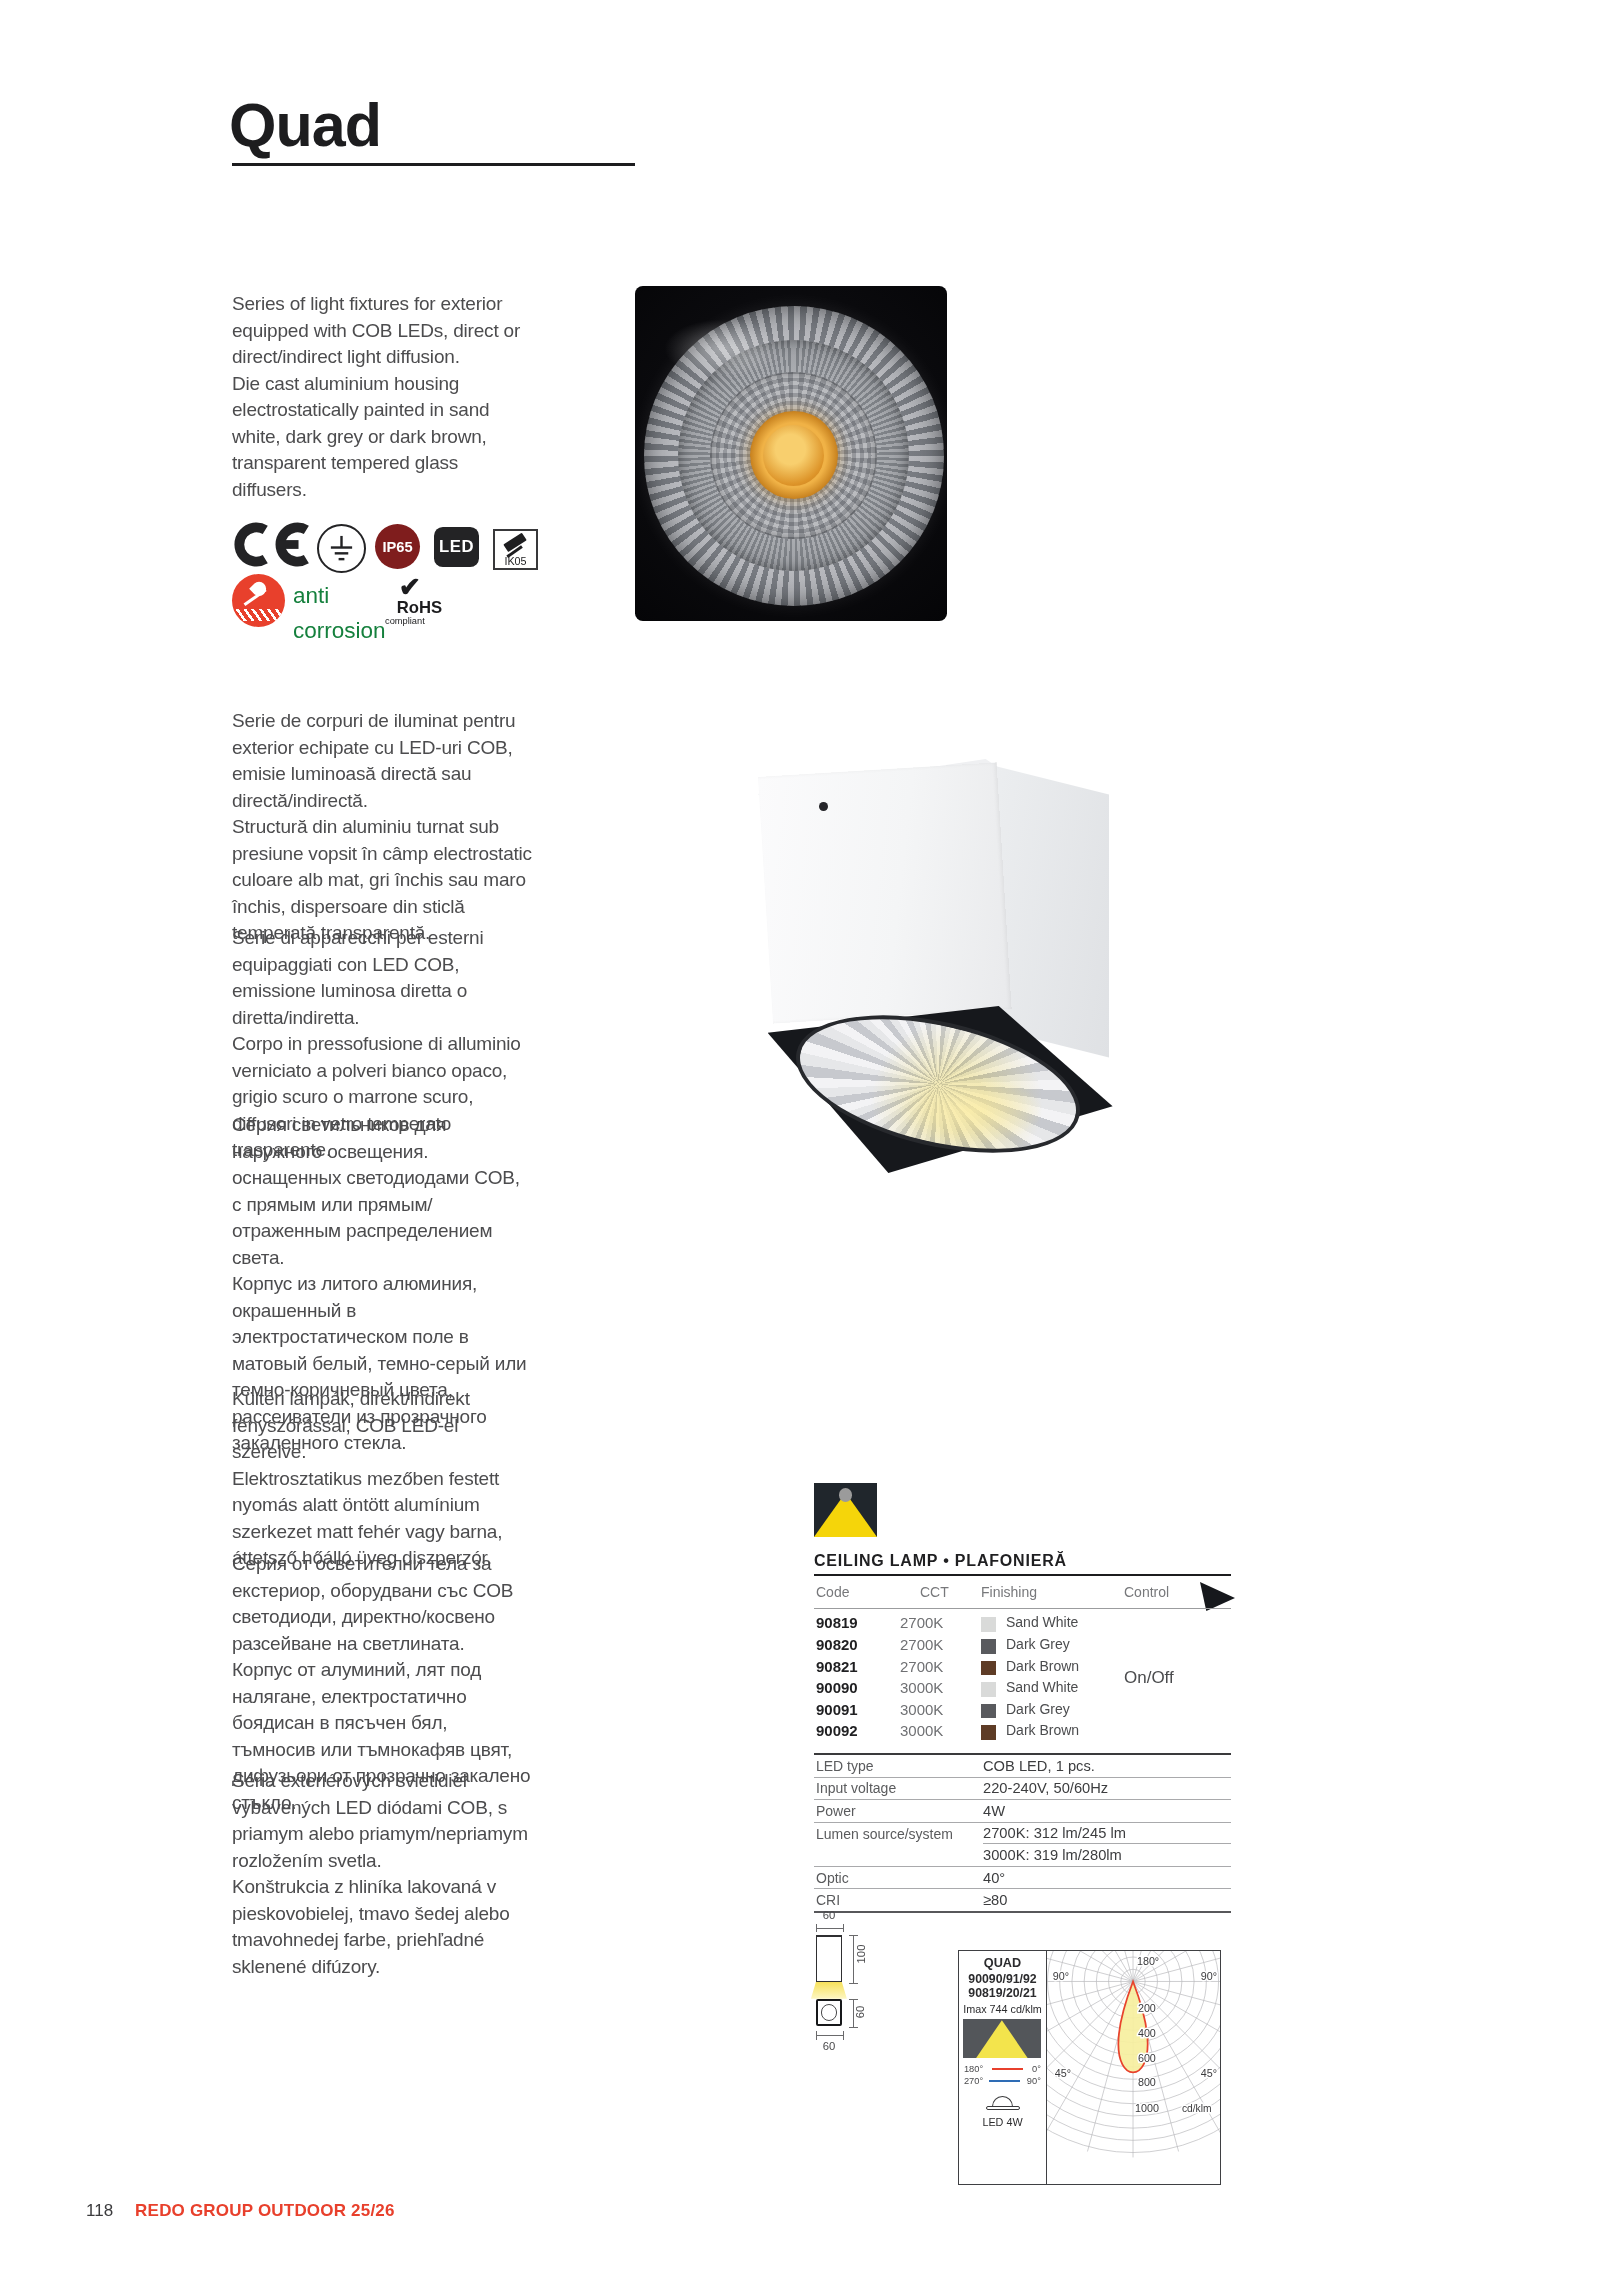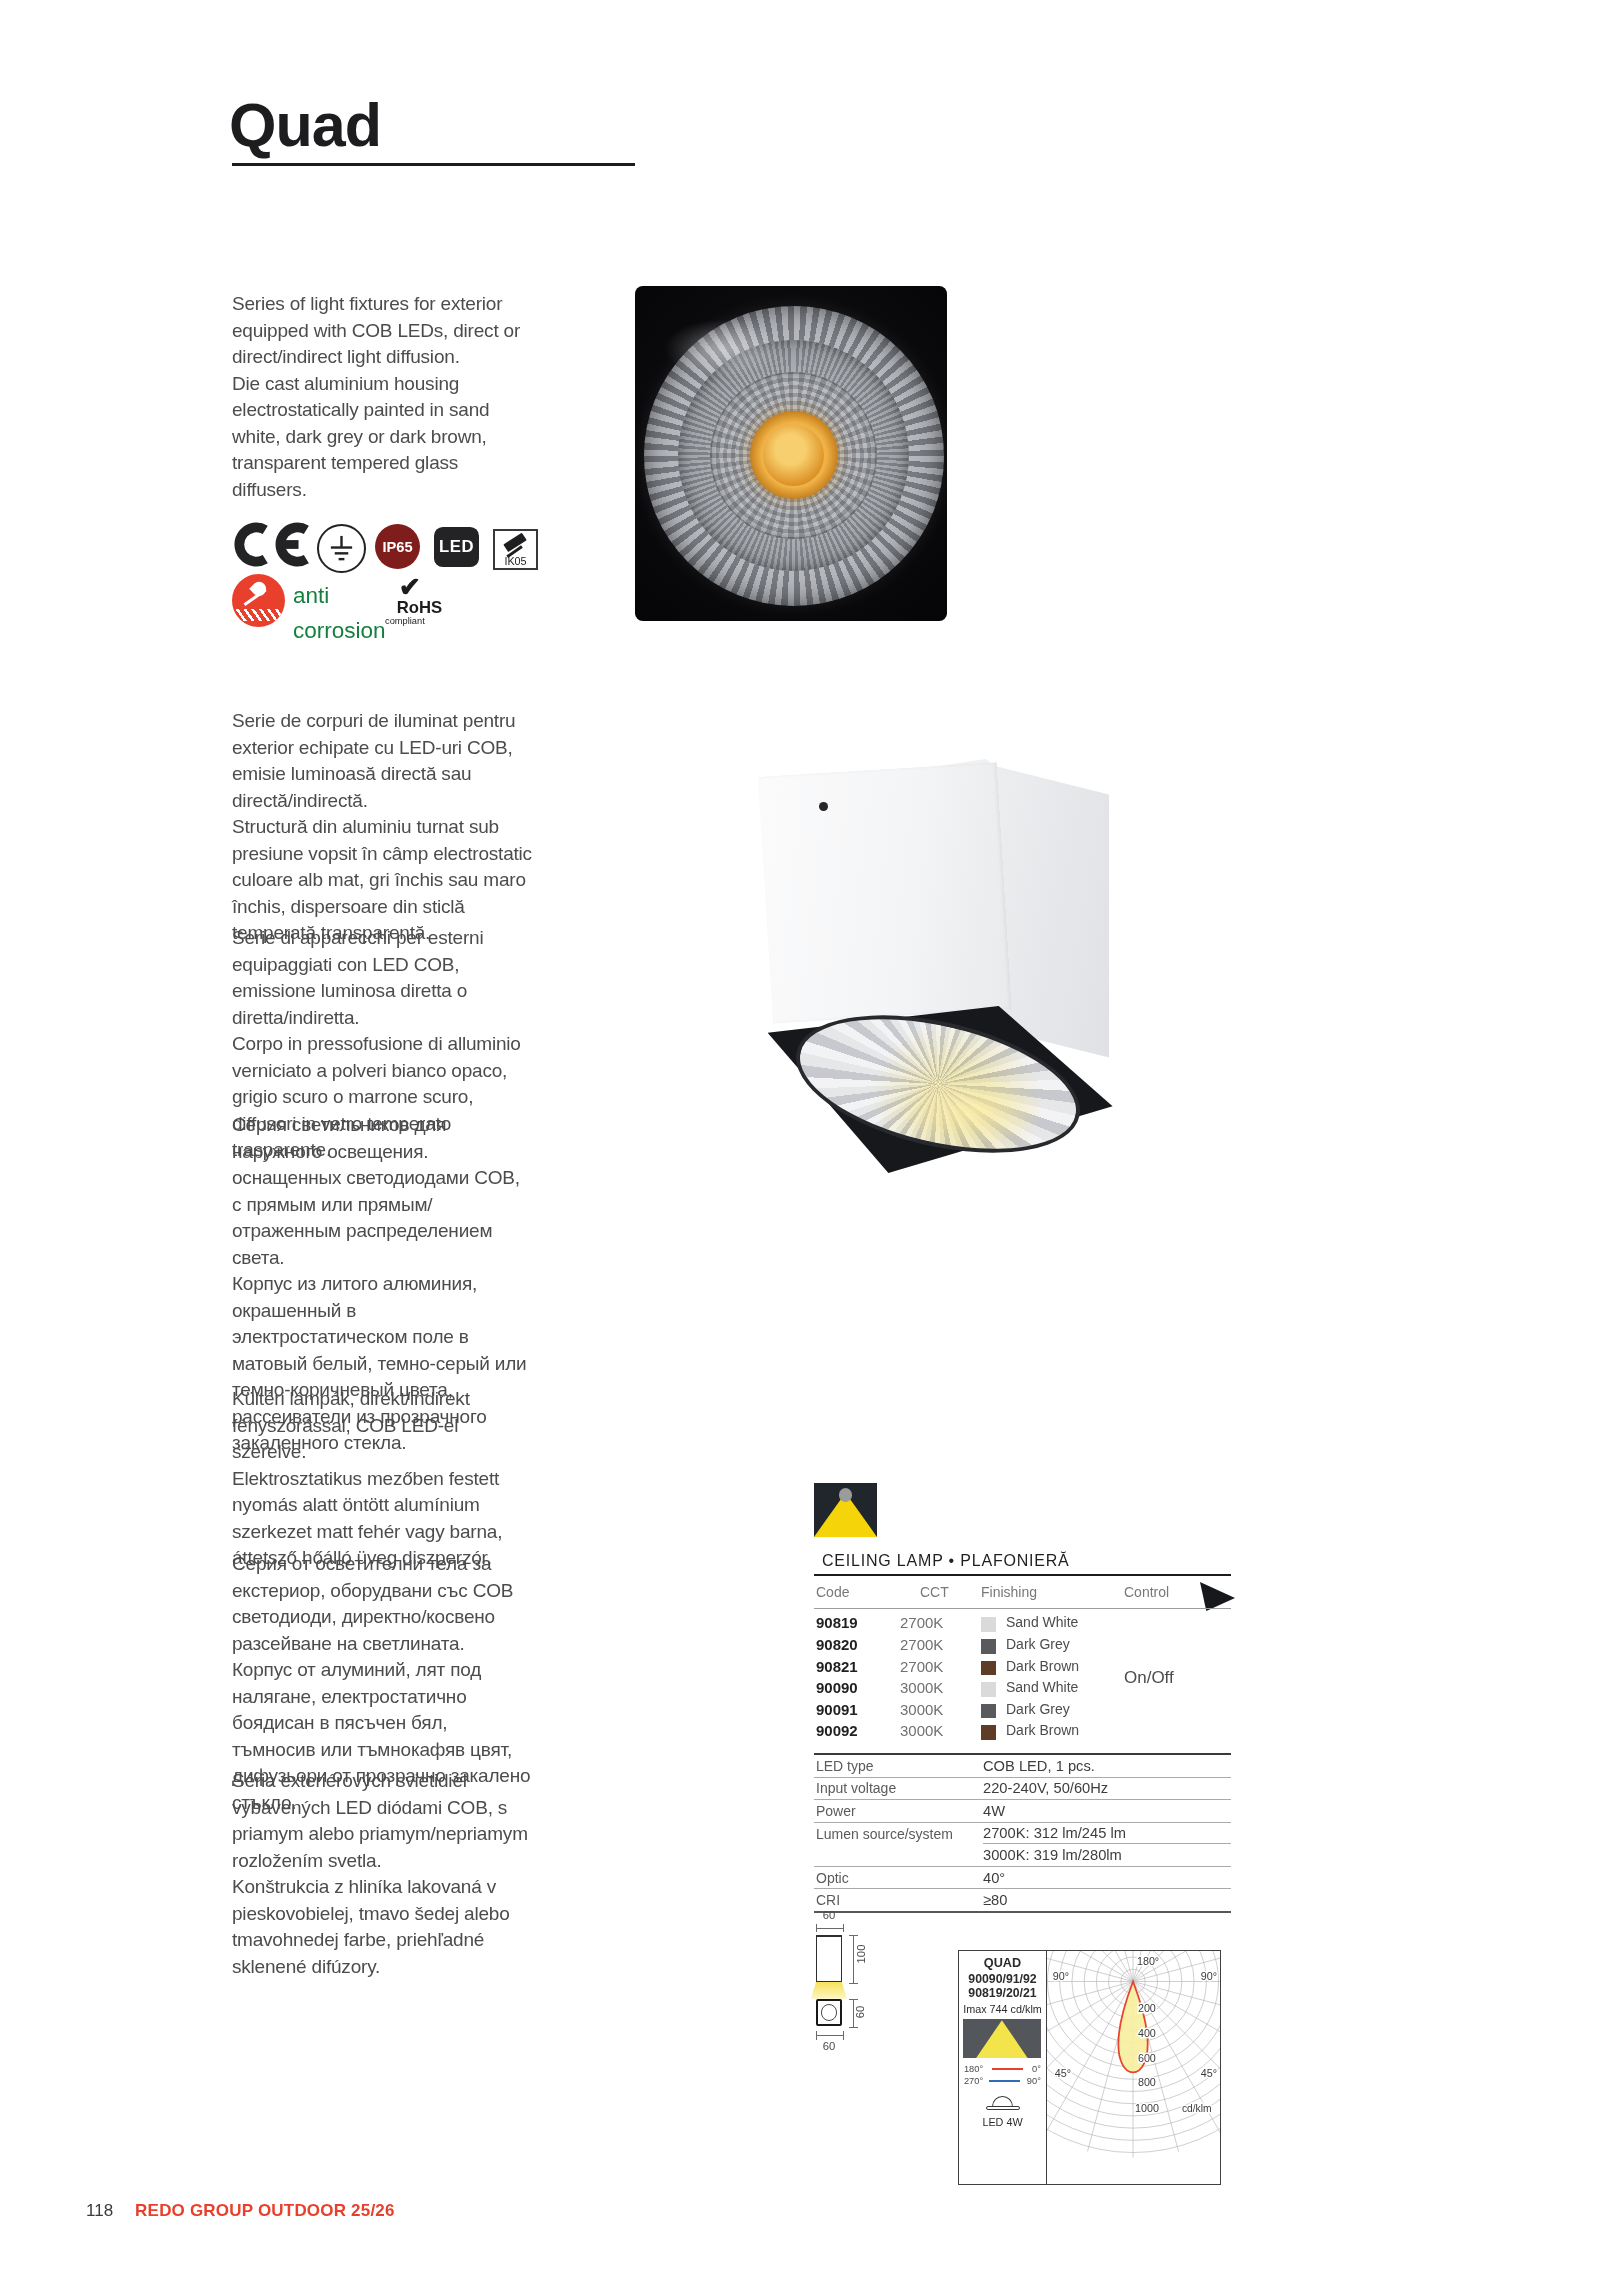--- a/index.html
+++ b/index.html
@@ -96,22 +96,22 @@
   .cube-glow{position:absolute;left:147px;top:323px;width:147px;height:69px;border-radius:50%;
       background:radial-gradient(ellipse,rgba(255,240,170,.75),rgba(255,240,170,0) 70%);}
   .cube-farcorner{position:absolute;left:450px;top:829px;width:35px;height:29px;
       clip-path:polygon(0 0,100% 55%,18% 100%);background:#16181c;position:absolute;}
 
   
   .lamp-pictogram{position:absolute;left:814px;top:1483px;width:63px;height:54px;background:#20262c;}
   .lamp-beam{position:absolute;left:0;top:5.9px;width:100%;height:48px;
       clip-path:polygon(50% 8%,0 100%,100% 100%);background:#f5d50a;}
   .lamp-dot{position:absolute;left:24.5px;top:4.9px;width:13.7px;height:13.7px;border-radius:50%;background:#9b9b9b;}
-  .category{position:absolute;left:814px;top:1552px;font-size:16px;font-weight:normal;
-      letter-spacing:0.8px;color:#1f1f21;margin-left:8px;}
+  .category{position:absolute;left:814px;top:1552px;font-size:16px;font-weight:bold;
+      letter-spacing:0.8px;color:#1f1f21;}
   .category-rule{position:absolute;left:814px;top:1574px;width:417px;height:2px;background:#1c1c1e;}
 
   
   .ptable{position:absolute;left:814px;top:1584px;width:417px;}
   .thead{position:relative;height:21.6px;font-size:14px;color:#77787b;}
   .thead span{position:absolute;top:0;}
   .th-code{left:2px;}.th-cct{left:98px;margin-left:8px;}.th-fin{left:167px;}.th-ctl{left:310px;}
   .thead-rule{margin-top:2px;width:417px;height:1px;background:#9b9c9e;}
   .trows{position:relative;margin-top:5.9px;}
   .trow{position:relative;height:21.6px;}

